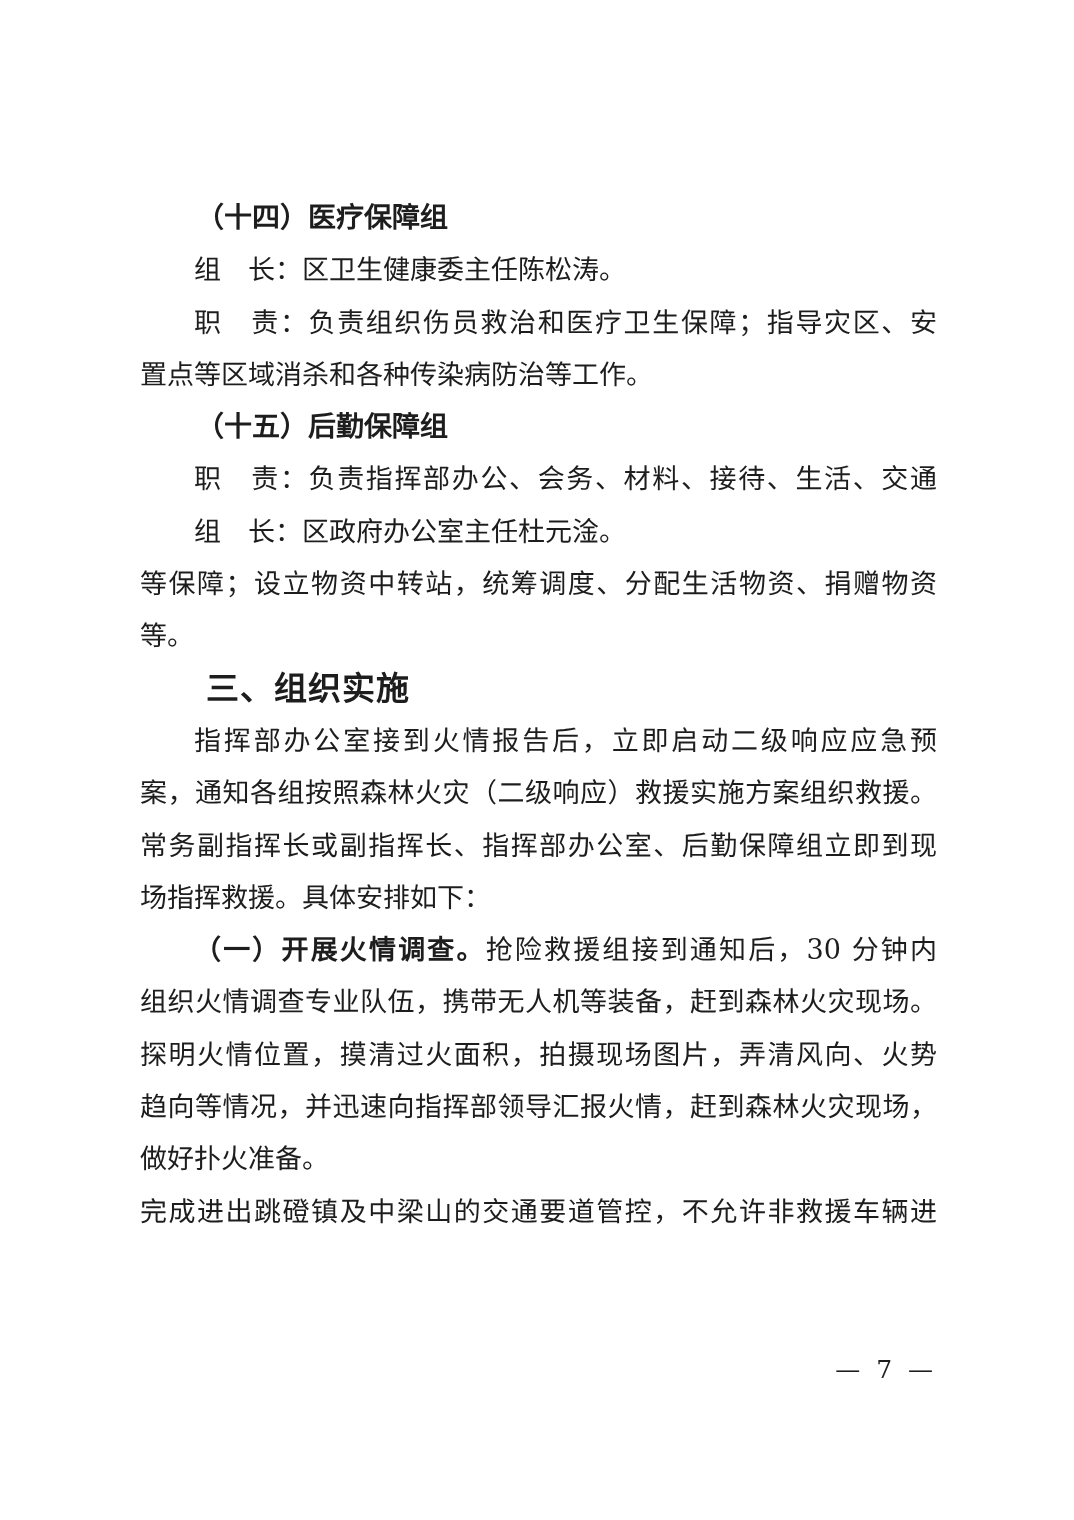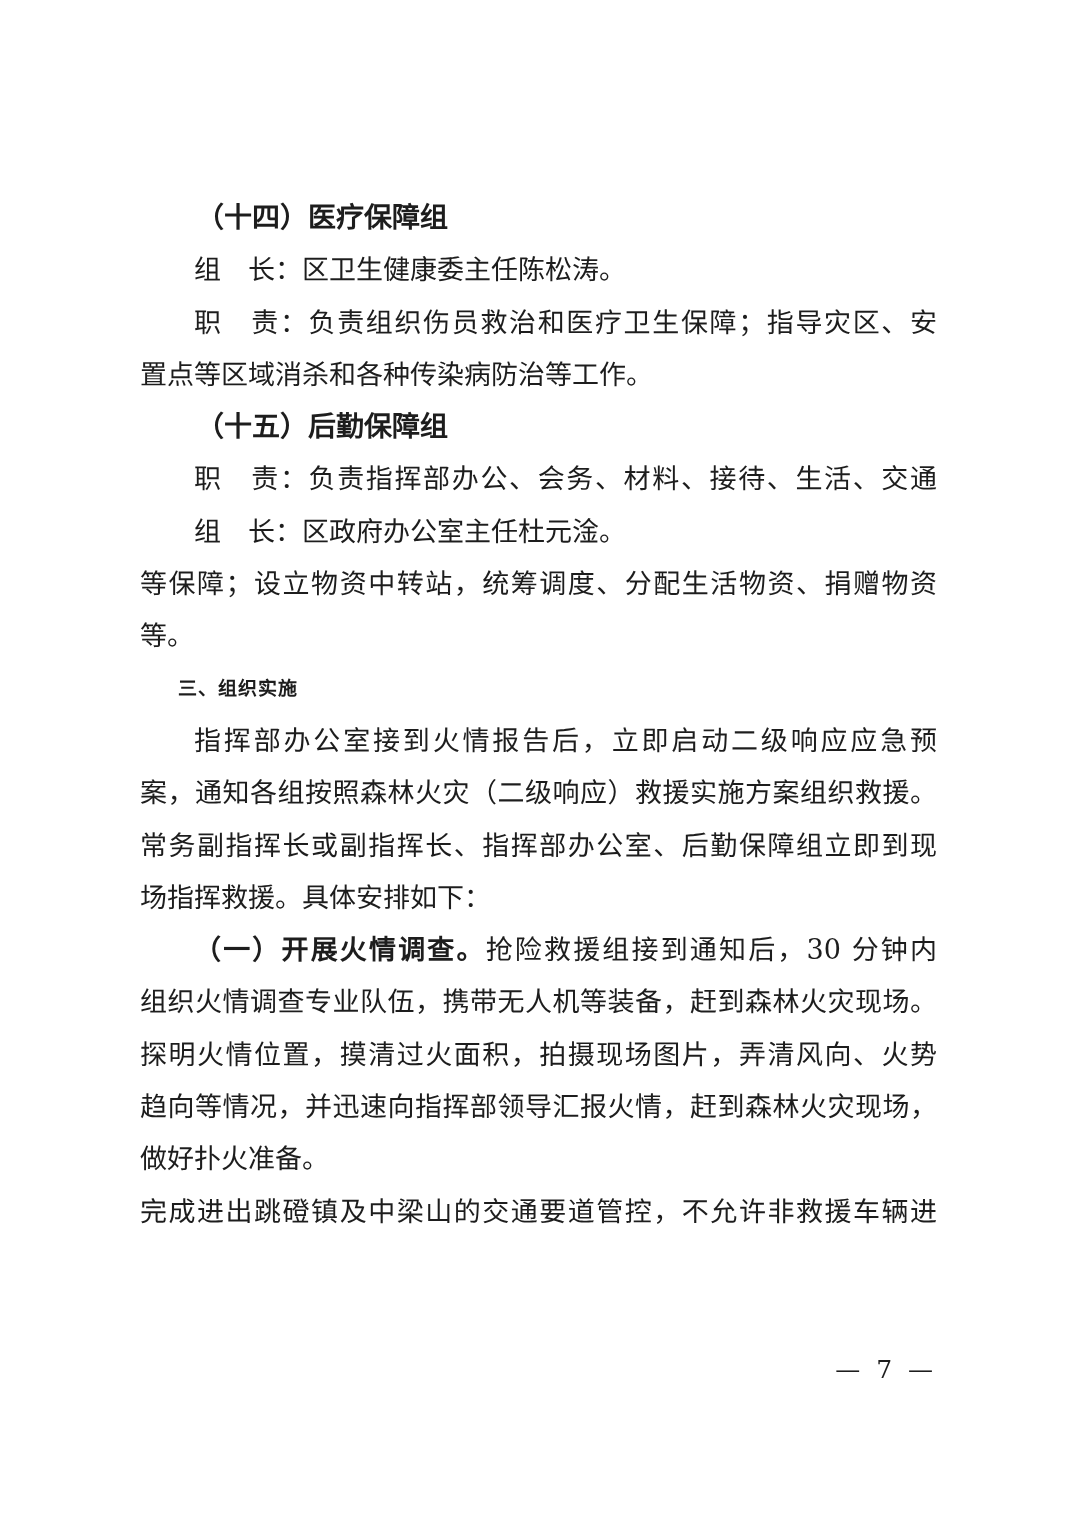--- a/index.html
+++ b/index.html
@@ -45,21 +45,21 @@
     font-weight: normal;
   }
   .style-kai-heading {
     font-family: "DejaVu Serif", "Liberation Serif", serif;
     font-weight: bold;
     font-size: 28px;
   }
   .style-hei-heading {
     font-family: Liberation Serif, serif;
     font-weight: bold;
-    font-size: 19px;
+    font-size: 33px;
     letter-spacing: 1px;
   }
   .seg-bold {
     font-weight: bold;
   }
   .footer {
     position: absolute;
     top: 1344px;
     right: 137px;
     height: 52px;

